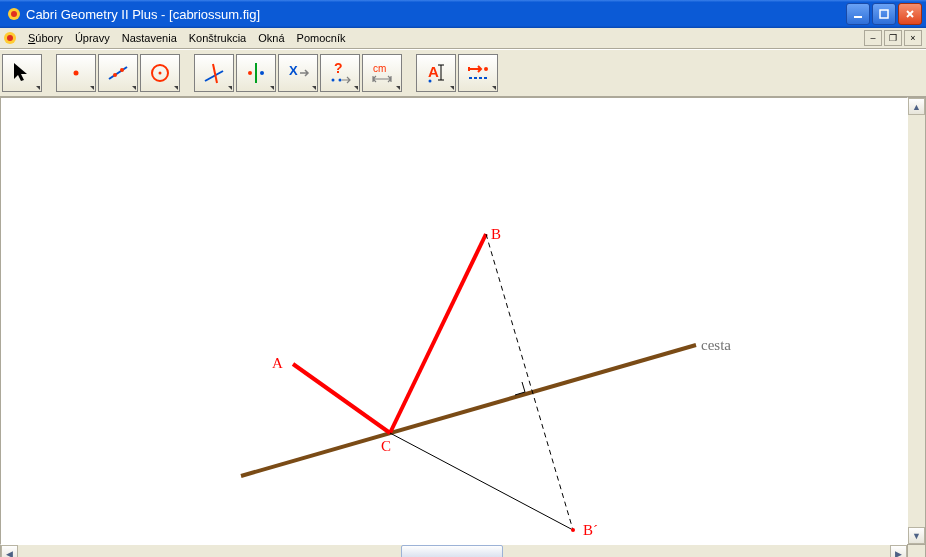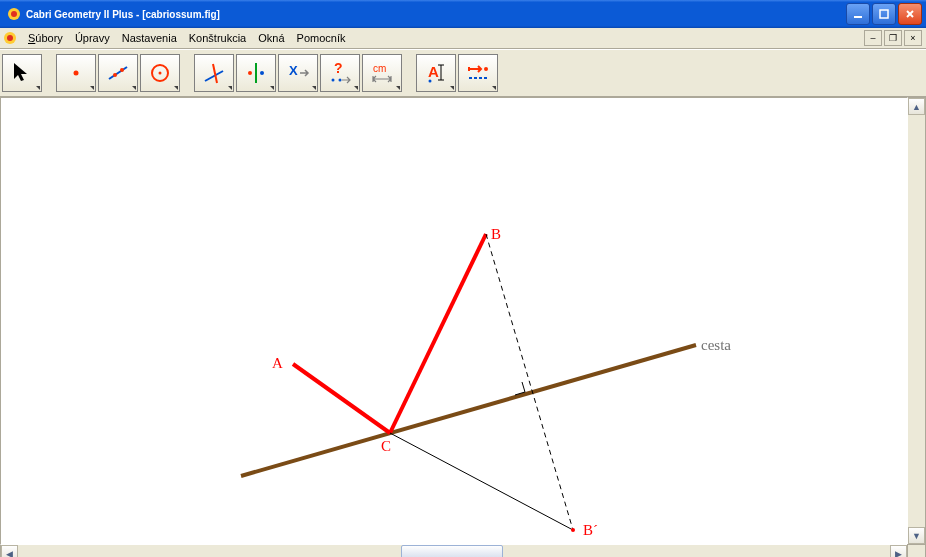--- a/index.html
+++ b/index.html
@@ -1,18 +1,18 @@
 <!DOCTYPE html>
 <html><head>
 <meta charset="utf-8">
 <style>
   html,body{margin:0;padding:0;font-family:Tahoma,Arial,sans-serif;font-size:11px;background:#ece9d8;width:926px;height:557px;overflow:hidden}
   .titlebar{background:linear-gradient(to bottom,#3a80ea 0%,#0b5ad6 8%,#0b5ad6 92%,#0847b0 100%);height:28px;display:flex;align-items:center;color:#fff;padding:0 4px}
   .titlebar .app-icon{width:16px;height:16px;margin:0 4px 0 2px;display:inline-flex;align-items:center;justify-content:center;font-size:12px}
-  .titlebar .title{font-weight:bold;font-size:10px;flex:1;white-space:nowrap;overflow:hidden}
+  .titlebar .title{font-weight:normal;font-size:13px;flex:1;white-space:nowrap;overflow:hidden}
   .win-btns{display:flex;gap:2px}
   .win-btn{width:22px;height:20px;border-radius:3px;display:flex;align-items:center;justify-content:center;color:#fff;font-weight:bold;font-family:Arial;font-size:12px}
   .win-min,.win-max{background:linear-gradient(to bottom,#6aa2f5,#2e6fd8);border:1px solid #1a4aa6}
   .win-close{background:linear-gradient(to bottom,#f48f6f,#e2471f);border:1px solid #a12f0e}
   .menubar{background:#ece9d8;height:20px;display:flex;align-items:center;padding:0 2px;border-bottom:1px solid #aca899}
   .menubar .icon{width:16px;height:16px;margin-right:4px;display:inline-flex;align-items:center;justify-content:center;font-size:12px}
   .menu-item{padding:2px 6px;cursor:default}
   .mdi-btns{margin-left:auto;display:flex;gap:2px;padding-right:2px}
   .mdi-btn{width:16px;height:14px;border:1px solid #aca899;background:#ece9d8;font-size:9px;display:flex;align-items:center;justify-content:center;font-family:Arial}
   .toolbar{background:#ece9d8;height:42px;border-top:1px solid #fff;border-bottom:1px solid #aca899;display:flex;align-items:center;padding:2px 2px}

